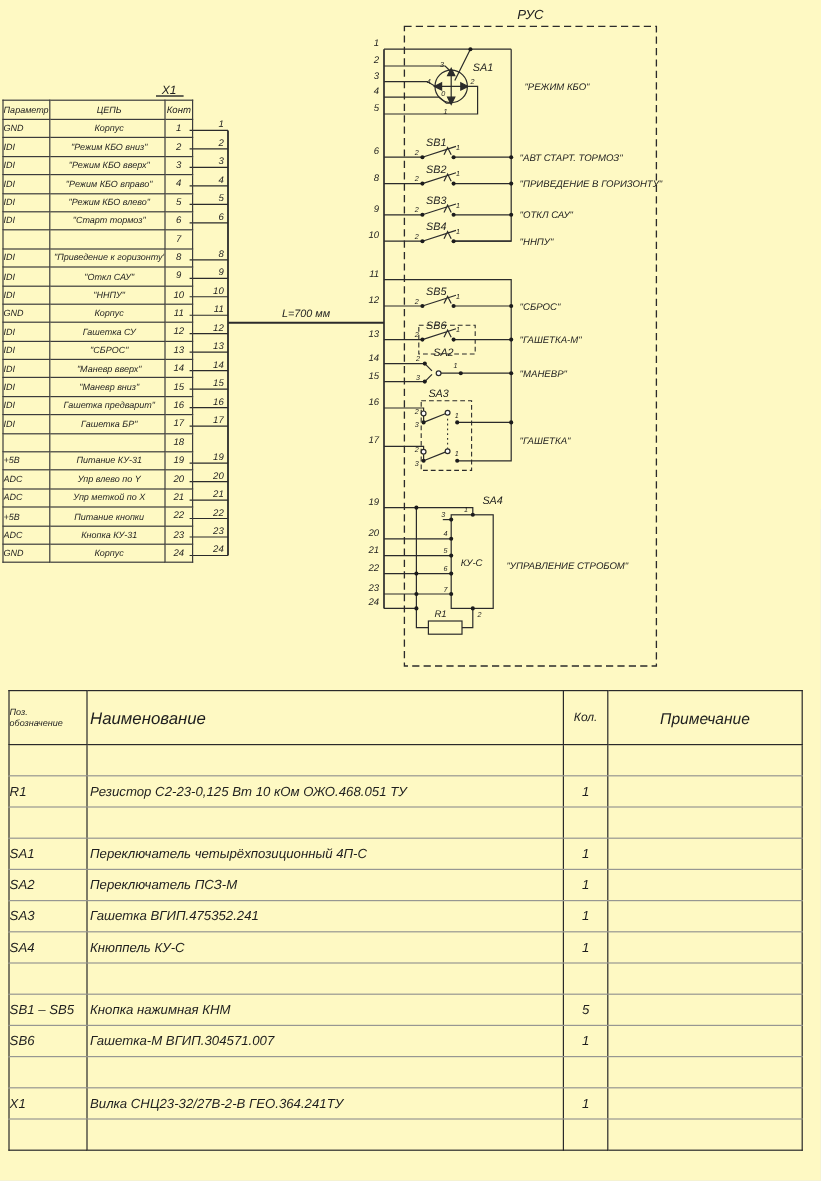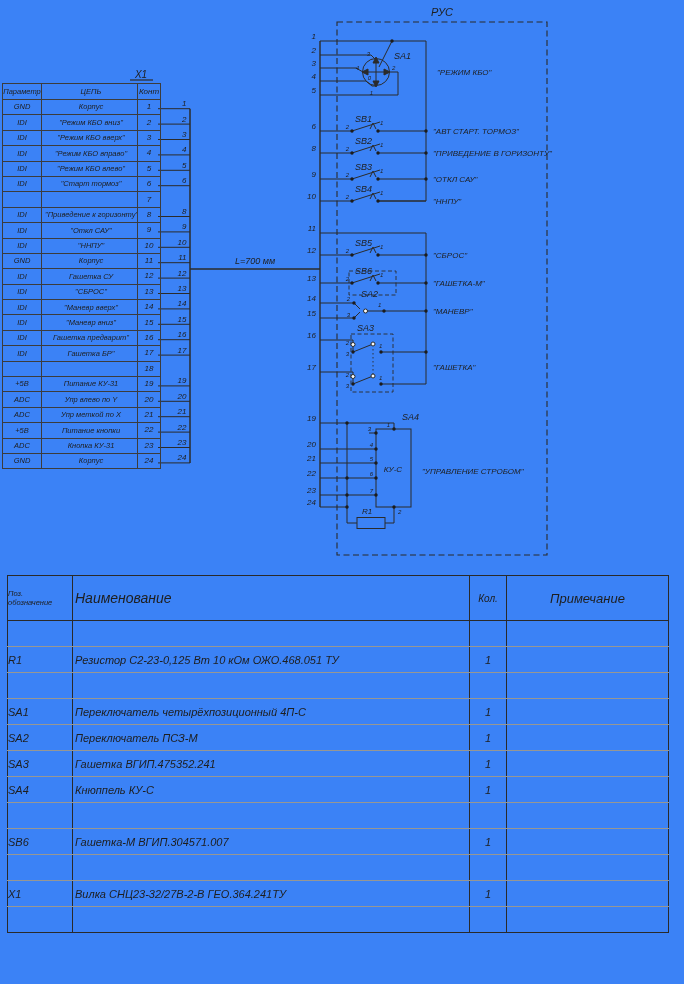--- a/index.html
+++ b/index.html
@@ -1,28 +1,28 @@
 <!DOCTYPE html>
 <html><head>
 <meta charset="utf-8">
 <style>
   html,body{margin:0;padding:0;background:#e8e8e8;}
-  .sheet{position:relative;width:684px;height:984px;background:#3b82f6;
+  .sheet{position:relative;width:684px;height:984px;background:#fef9c3;
          font-family:"Liberation Sans",sans-serif;color:#1e1e1e;overflow:hidden;}
   svg{position:absolute;left:0;top:0;}
   svg text{font-family:"Liberation Sans",sans-serif;font-style:italic;fill:#1e1e1e;}
 
   
   #connector-table{position:absolute;left:2px;top:83px;width:156px;
       border-collapse:collapse;table-layout:fixed;font-style:italic;}
   #connector-table th,#connector-table td{border:1px solid #3c3c3c;padding:0;
       font-weight:normal;font-size:7.5px;line-height:1;overflow:hidden;white-space:nowrap;}
   #connector-table th{height:15px;text-align:center;}
   #connector-table td{height:14.4px;}
-  #connector-table .c-param{width:38px;text-align:center;}
+  #connector-table .c-param{width:38px;text-align:left;}
   #connector-table .c-circ{width:92px;text-align:center;padding-left:3px;}
   #connector-table .c-pin{width:22px;text-align:center;font-size:8px;margin-top:40px;}
 
   
   #parts-table{position:absolute;left:7px;top:575px;width:661px;
       border-collapse:collapse;table-layout:fixed;font-style:italic;}
   #parts-table th,#parts-table td{font-weight:normal;padding:0;overflow:hidden;white-space:nowrap;}
   #parts-table th{height:44px;border:1.4px solid #2a2a2a;text-align:center;vertical-align:middle;}
   #parts-table td{height:25px;border-left:1.4px solid #2a2a2a;border-right:1.4px solid #2a2a2a;
       border-top:0.9px solid #979792;border-bottom:0.9px solid #979792;font-size:11px;}
@@ -479,20 +479,26 @@
           <td class="p-qty">1</td>
           <td class="p-note"></td>
         </tr>
         <tr>
           <td class="p-pos"></td>
           <td class="p-name"></td>
           <td class="p-qty"></td>
           <td class="p-note"></td>
         </tr>
         <tr>
+          <td class="p-pos">SB1 – SB5</td>
+          <td class="p-name">Кнопка нажимная КНМ</td>
+          <td class="p-qty">5</td>
+          <td class="p-note"></td>
+        </tr>
+        <tr>
           <td class="p-pos">SB6</td>
           <td class="p-name">Гашетка-М ВГИП.304571.007</td>
           <td class="p-qty">1</td>
           <td class="p-note"></td>
         </tr>
         <tr>
           <td class="p-pos"></td>
           <td class="p-name"></td>
           <td class="p-qty"></td>
           <td class="p-note"></td>

